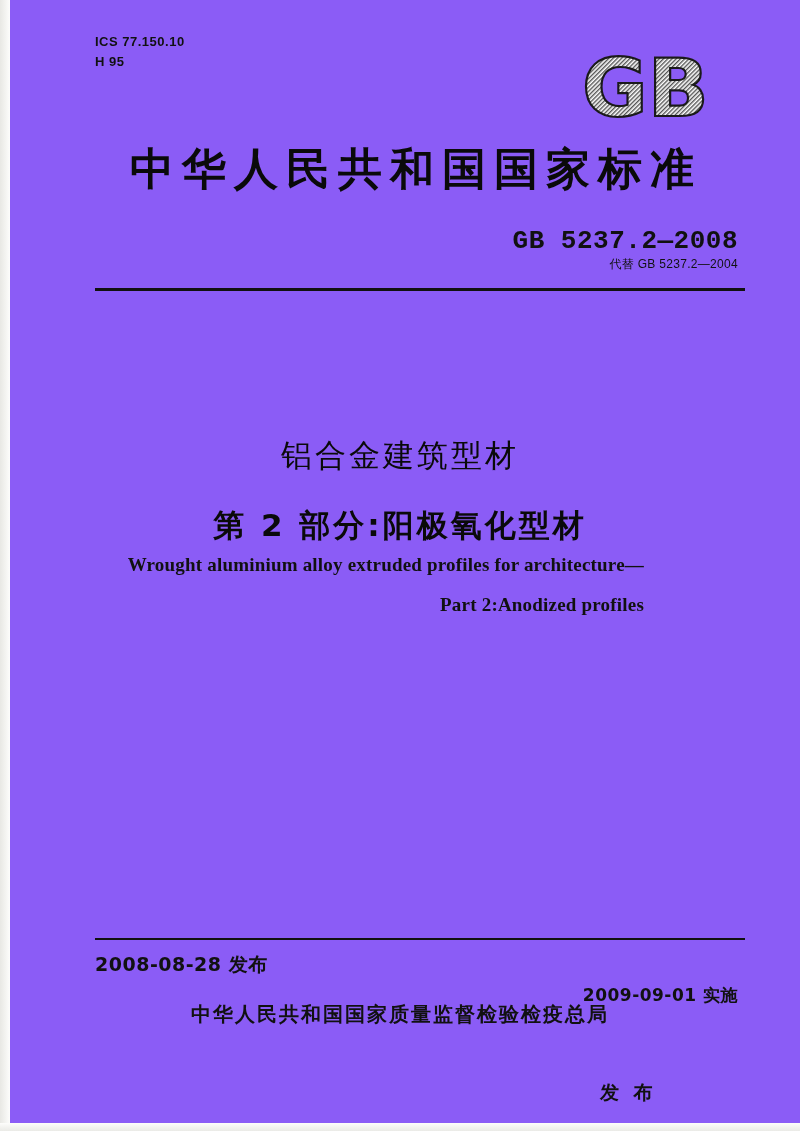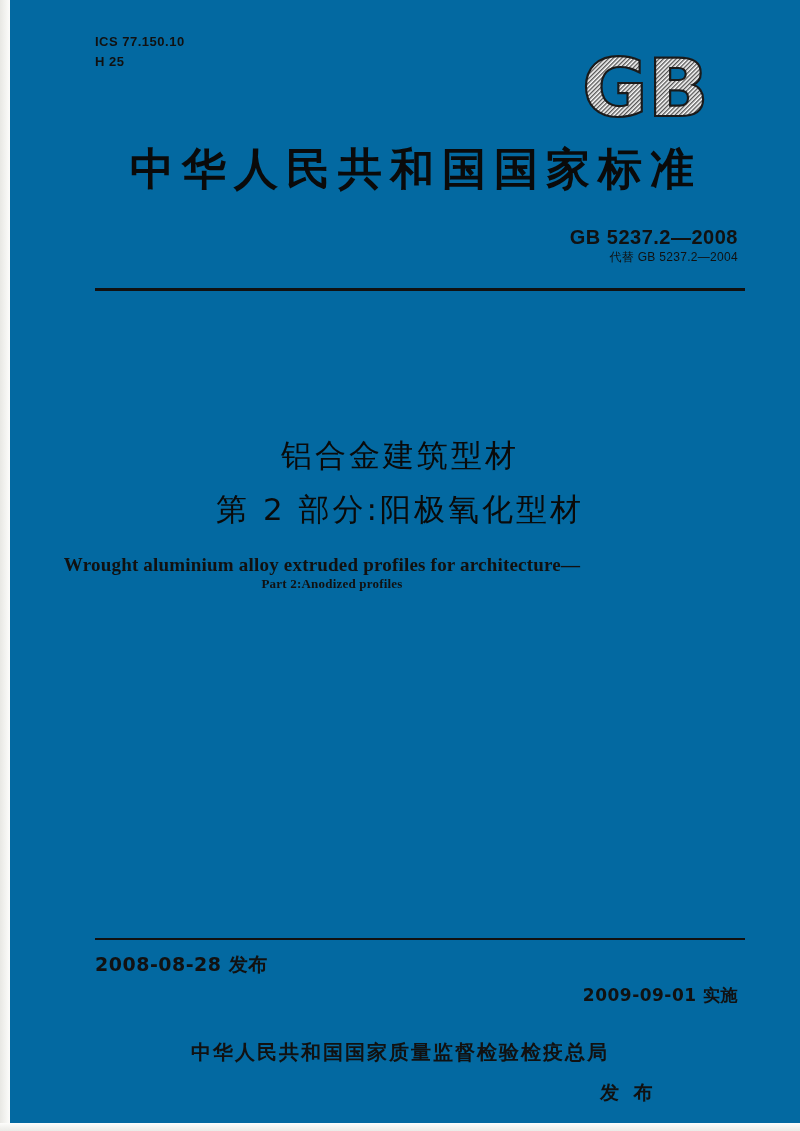--- a/index.html
+++ b/index.html
@@ -4,21 +4,21 @@
 <style>
   html, body {
     margin: 0;
     padding: 0;
     background: #ffffff;
   }
   .page {
     position: relative;
     width: 800px;
     height: 1131px;
-    background: #0369a1;
+    background: #8b5cf6;
     overflow: hidden;
     font-family: "Liberation Sans", sans-serif;
     color: #111111;
   }
   
   .edge-left {
     position: absolute;
     left: 0; top: 0;
     width: 10px; height: 1131px;
     background: linear-gradient(to right, #e8e8e4, #fdfdfb);
@@ -61,23 +61,23 @@
     color: #0a0a0a;
   }
 
   .std-number {
     position: absolute;
     right: 62px;
     top: 226px;
     text-align: right;
   }
   .std-number .num {
-    font-size: 20px;
-    font-weight: bold;
-    font-family: Liberation Sans, sans-serif;
+    font-size: 26px;
+    font-weight: bold;
+    font-family: Liberation Mono, monospace;
     letter-spacing: 0.5px;
   }
   .std-number .replaces {
     font-size: 12px;
     margin-top: 0;
     font-family: "Liberation Sans", sans-serif;
     letter-spacing: 0.3px;
   }
 
   .rule-top {
@@ -98,42 +98,43 @@
     font-family: "DejaVu Sans", sans-serif;
     color: #0a0a0a;
   }
   .doc-title .line1 {
     font-size: 31px;
     font-weight: normal;
     letter-spacing: 3px;
   }
   .doc-title .line2 {
     font-size: 31px;
-    font-weight: normal;
+    font-weight: bold;
     letter-spacing: 3px;
-    margin-top: 12px;
+    margin-top: 28px;
   }
 
   .doc-title-en {
     position: absolute;
     left: 0;
     top: 554px;
     width: 644px;
-    text-align: center;
+    text-align: right;
     font-family: "Liberation Serif", serif;
     color: #111111;
   }
   .doc-title-en .en1 {
     font-size: 19px;
     font-weight: bold;
     letter-spacing: 0.2px;
   }
   .doc-title-en .en2 {
-    font-size: 13px;
-    font-weight: bold;
+    font-size: 19px;
+    font-weight: bold;
+    margin-top: 18px;
     letter-spacing: 0.2px;
     padding-left: 20px;
   }
 
   .rule-bottom {
     position: absolute;
     left: 95px;
     top: 938px;
     width: 650px;
     height: 2px;
@@ -158,26 +159,25 @@
     font-weight: bold;
     letter-spacing: 0.5px;
   }
 
   .publisher {
     position: absolute;
     left: 0;
     top: 1000px;
     width: 800px;
     text-align: center;
-    font-family: Liberation Serif, serif;
+    font-family: Liberation Mono, monospace;
     font-size: 20px;
     font-weight: bold;
     letter-spacing: 2px;
     line-height: 32px;
-    margin-top: 36px;
   }
   .publish-word {
     position: absolute;
     left: 600px;
     top: 1032px;
     font-family: "DejaVu Sans", sans-serif;
     font-size: 19px;
     font-weight: bold;
     letter-spacing: 4px;
     margin-top: 48px;
@@ -186,21 +186,21 @@
 </head>
 <body>
 
 <div class="page">
 
   <div class="edge-left"></div>
   <div class="edge-bottom"></div>
 
   <div class="ics-block">
     <div>ICS 77.150.10</div>
-    <div>H 25</div>
+    <div>H 95</div>
   </div>
 
   <div class="gb-logo">
     <svg width="160" height="78" viewBox="0 0 160 78" xmlns="http://www.w3.org/2000/svg">
       <defs>
         <pattern id="hatch" width="3" height="3" patternUnits="userSpaceOnUse" patternTransform="rotate(45)">
           <rect width="3" height="3" fill="#ffffff"></rect>
           <rect width="1.4" height="3" fill="#555555"></rect>
         </pattern>
       </defs>

